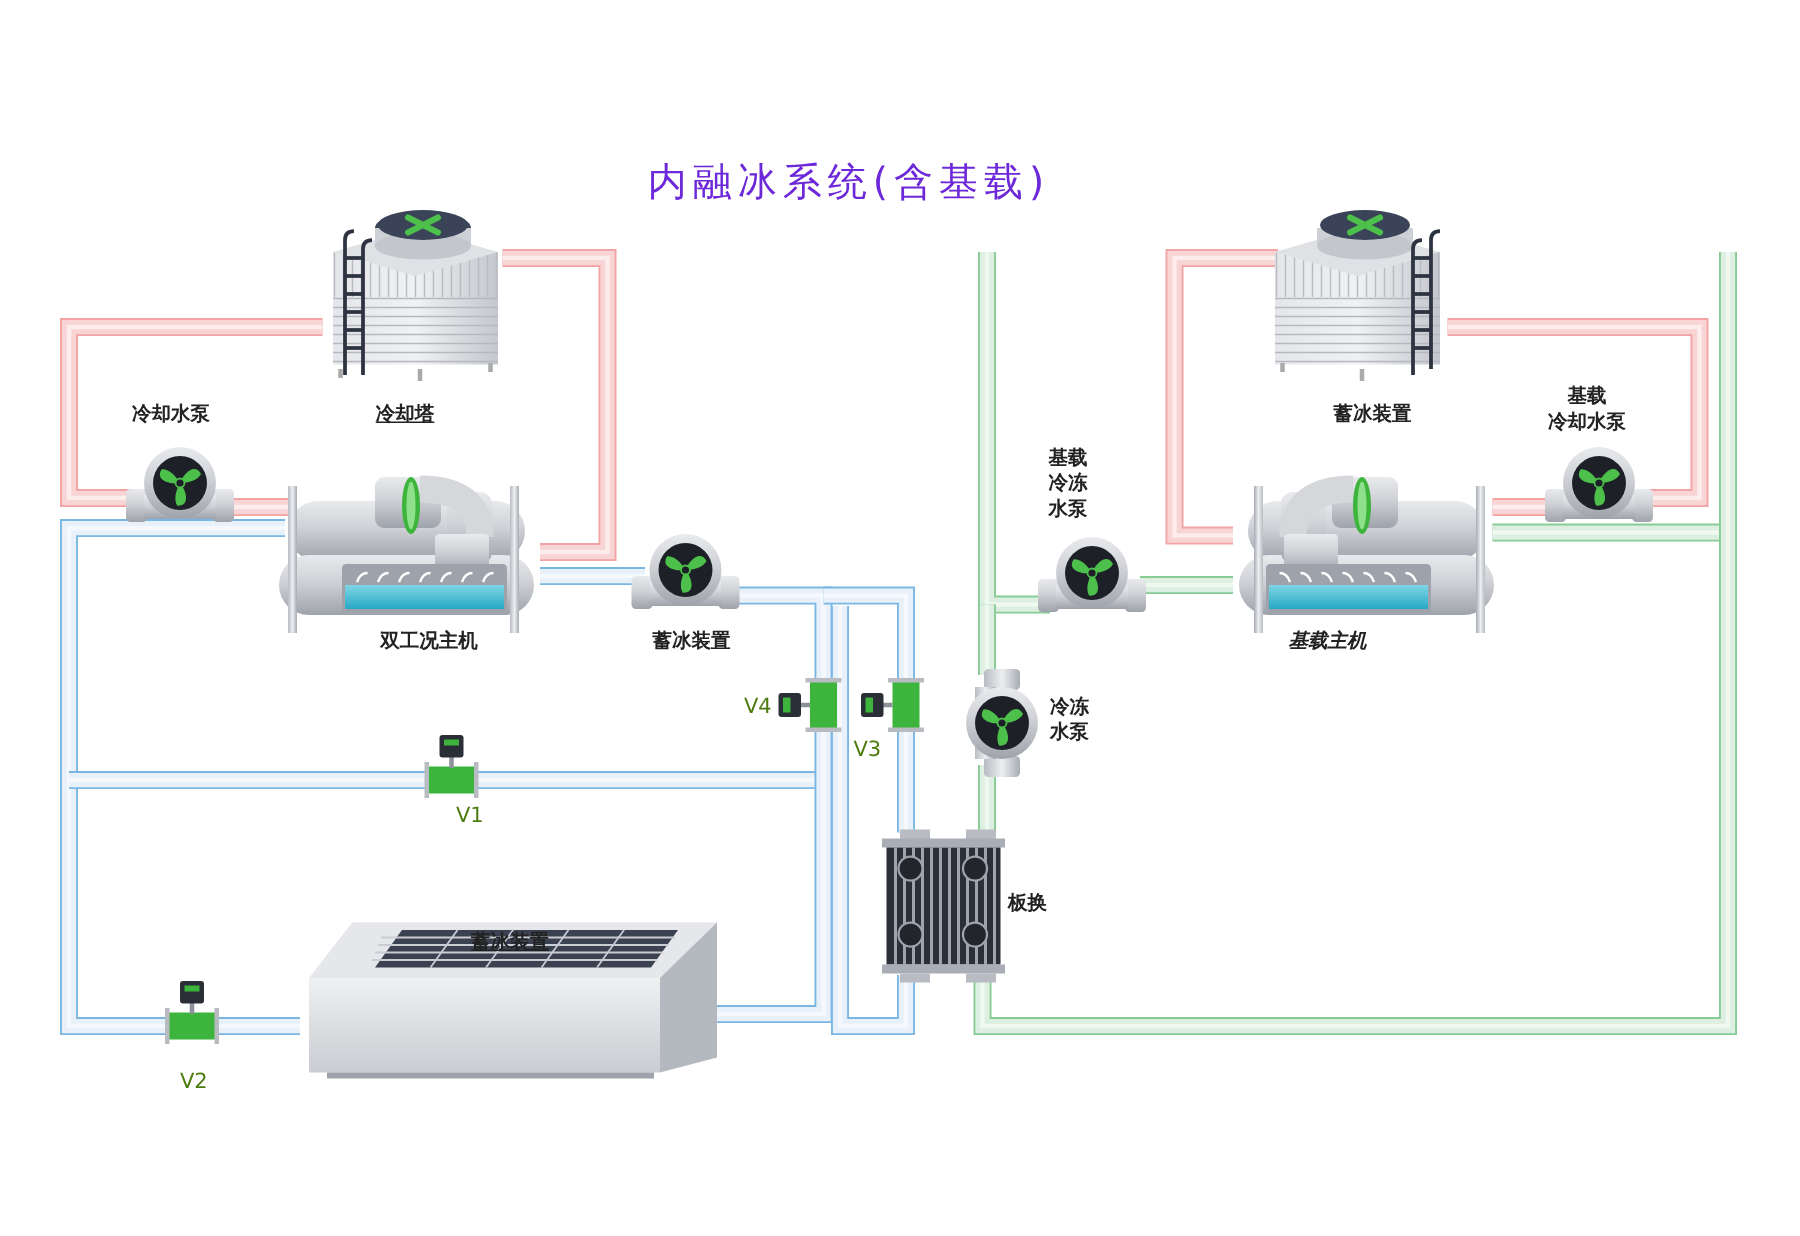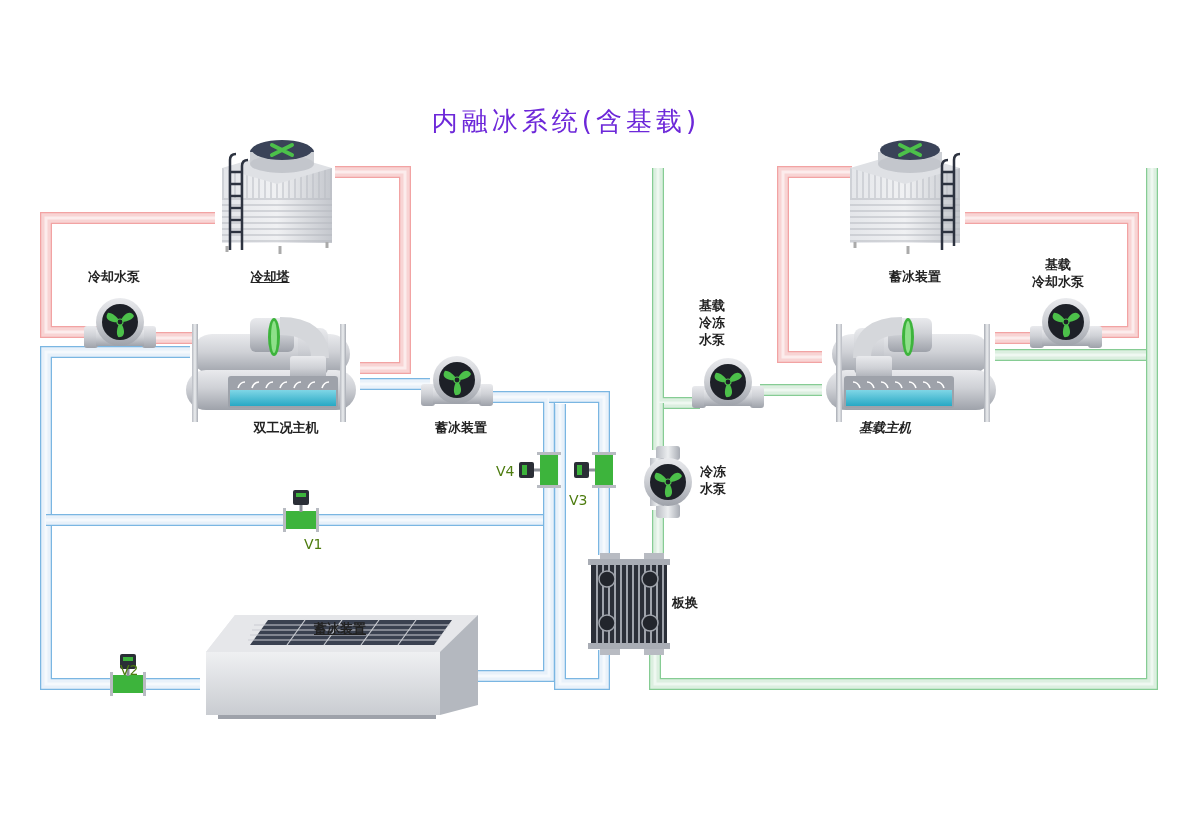--- a/index.html
+++ b/index.html
@@ -430,16 +430,16 @@
 水泵</div>
   <div class="lbl" style="left:860px;top:268px;width:110px;">蓄冰装置</div>
   <div class="lbl" style="left:1018px;top:256px;width:80px;">基载
 冷却水泵</div>
   <div class="lbl" style="left:690px;top:297px;width:44px;">基载
 冷冻
 水泵</div>
   <div class="lbl" style="left:840px;top:419px;width:90px;font-style:italic;">基载主机</div>
 
   <div class="vlbl" style="left:304px;top:536px;text-align:center;">V1</div>
-  <div class="vlbl" style="left:120px;top:662px;">V2</div>
+  <div class="vlbl" style="left:120px;top:713px;">V2</div>
   <div class="vlbl" style="left:569px;top:492px;">V3</div>
   <div class="vlbl" style="left:496px;top:463px;">V4</div>
 </div>
 
 </body></html>

